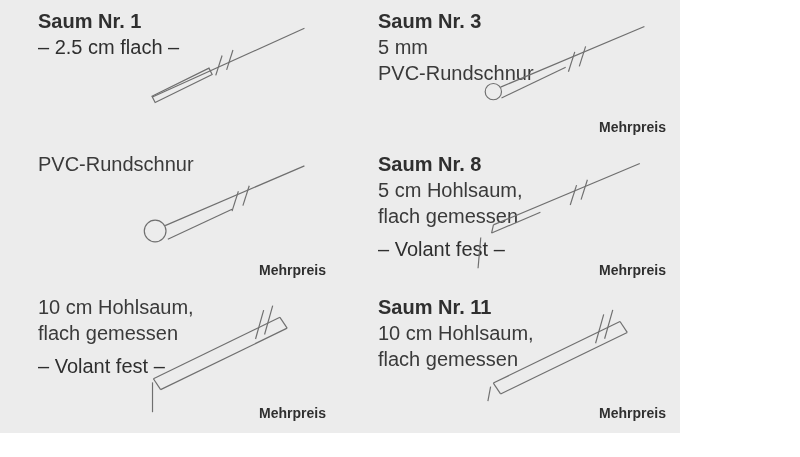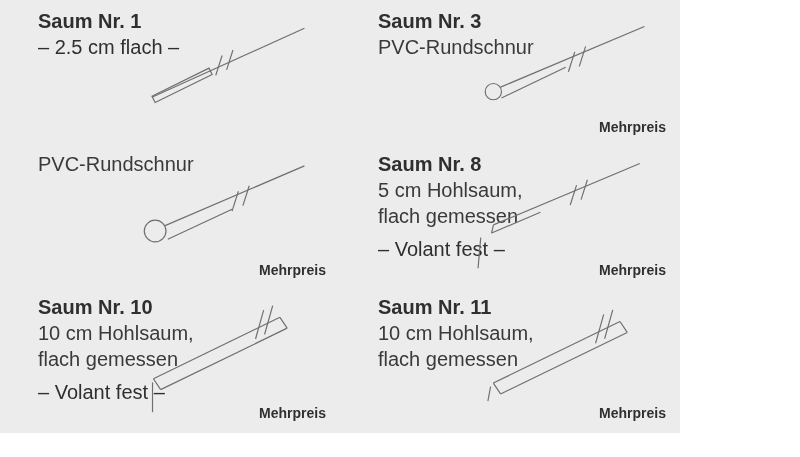--- a/index.html
+++ b/index.html
@@ -73,20 +73,21 @@
       <line x1="27" y1="96" x2="195" y2="20"></line>
       <path d="M 30,102 L 93,71 L 89.5,64 L 26.5,95 Z"></path>
       <line x1="104" y1="50" x2="97" y2="72"></line>
       <line x1="116" y1="44" x2="109" y2="66"></line>
     </svg>
   </div>
 
   <div class="cell cell-1">
     <div class="txt">
       <div class="title">Saum Nr. 3</div>
+      <div class="line">5 mm</div>
       <div class="line">PVC-Rundschnur</div>
     </div>
     <svg class="diagram" viewBox="0 0 210 120">
       <circle cx="28" cy="90" r="9"></circle>
       <line x1="36" y1="85" x2="195" y2="18"></line>
       <line x1="37" y1="97" x2="108" y2="63"></line>
       <line x1="118" y1="46" x2="111" y2="68"></line>
       <line x1="130" y1="40" x2="123" y2="62"></line>
     </svg>
     <div class="mehrpreis">Mehrpreis</div>
@@ -119,21 +120,20 @@
       <line x1="26" y1="93" x2="28" y2="84"></line>
       <line x1="120" y1="40" x2="113" y2="62"></line>
       <line x1="132" y1="34" x2="125" y2="56"></line>
       <line x1="14" y1="98" x2="11" y2="132"></line>
     </svg>
     <div class="mehrpreis">Mehrpreis</div>
   </div>
 
   <div class="cell cell-4">
     <div class="txt">
-      <div class="title">Saum Nr. 10</div>
       <div class="line">10 cm Hohlsaum,</div>
       <div class="line">flach gemessen</div>
       <div class="line bold spaced">– Volant fest –</div>
     </div>
     <svg class="diagram tall" viewBox="0 0 210 135">
       <line x1="28" y1="96" x2="168" y2="28"></line>
       <line x1="36" y1="108" x2="176" y2="40"></line>
       <line x1="28" y1="96" x2="36" y2="108"></line>
       <line x1="168" y1="28" x2="176" y2="40"></line>
       <line x1="150" y1="20" x2="141" y2="52"></line>

